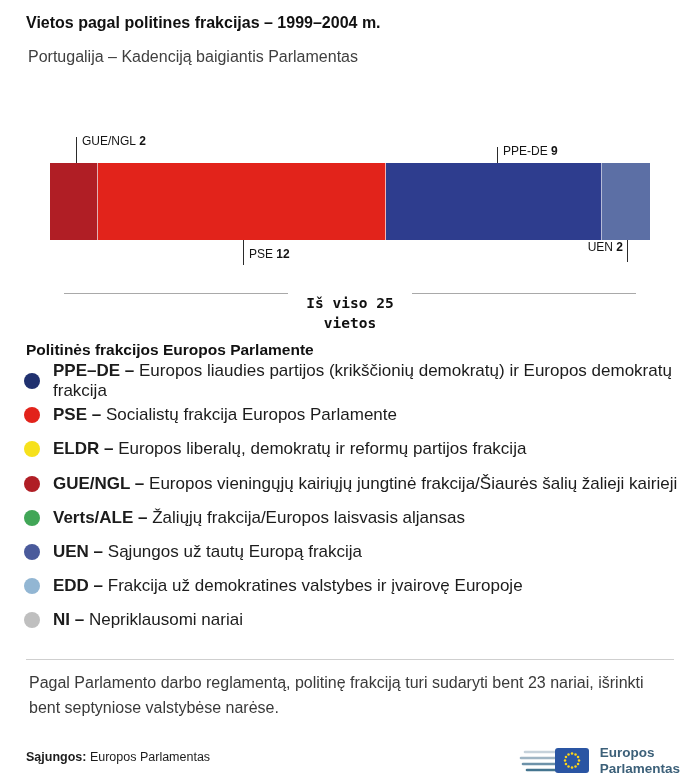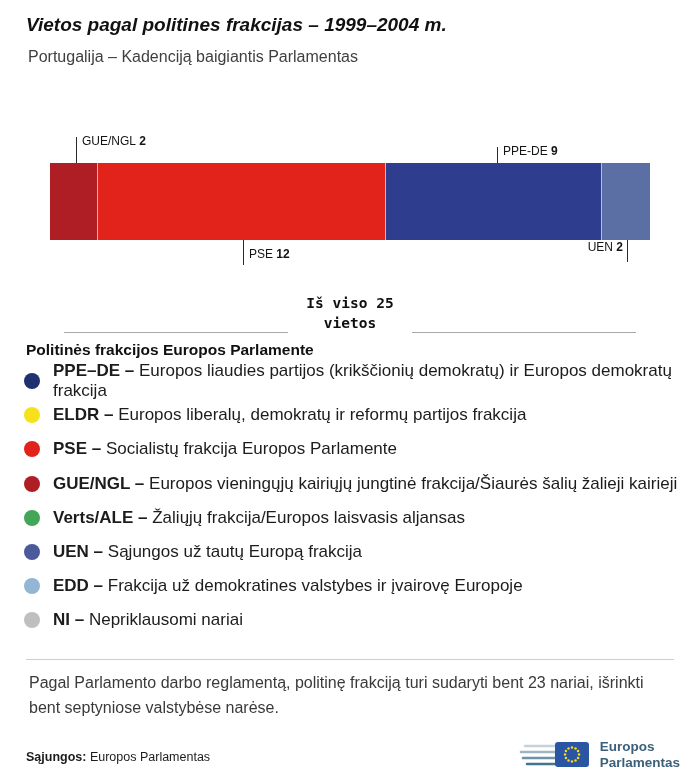--- a/index.html
+++ b/index.html
@@ -5,55 +5,55 @@
   html,body{margin:0;padding:0;}
   body{
     width:700px;height:784px;position:relative;overflow:hidden;
     background:#ffffff;color:#1a1a1a;
     font-family:"Liberation Sans", sans-serif;
     -webkit-font-smoothing:antialiased;
   }
   .abs{position:absolute;}
 
   
-  .page-title{left:26px;top:14px;font-size:19px;font-weight:700;color:#111;font-style:italic;}
+  .page-title{left:26px;top:14px;font-size:16px;font-weight:700;color:#111;}
   .page-subtitle{left:28px;top:48px;font-size:16px;color:#3f3f3f;}
 
   
   .chart{left:0;top:130px;width:700px;height:170px;text-align:right;}
   .seat-bar{position:absolute;left:50px;top:33px;width:600px;height:77px;display:flex;}
   .bar-segment{height:100%;box-sizing:border-box;}
   .bar-segment:not(:last-child){border-right:1px solid rgba(255,255,255,.65);}
   .tick{position:absolute;width:1px;background:#2b2b2b;}
   .co-label{position:absolute;font-size:12px;color:#141414;white-space:nowrap;}
   .co-label b{font-weight:700;}
 
   
-  .total-row{left:64px;top:293px;width:572px;display:flex;align-items:flex-end;gap:18px;}
+  .total-row{left:64px;top:293px;width:572px;display:flex;align-items:flex-start;gap:18px;}
   .total-line{flex:1;height:1px;background:#a9a9a9;}
   .total-text{
     font-family:"DejaVu Sans Mono", monospace;font-weight:700;
     font-size:14.5px;line-height:1.38;text-align:center;color:#101010;white-space:pre-line;
   }
 
   
   .legend-heading{left:26px;top:341px;font-size:15.5px;font-weight:700;color:#111;}
   .legend-list{left:24px;top:364px;width:660px;list-style:none;margin:0;padding:0;}
   .legend-item{display:flex;align-items:center;height:34.2px;gap:13px;font-size:17px;color:#1c1c1c;}
   .dot{width:16px;height:16px;border-radius:50%;flex:none;}
   .legend-text .abbr{font-weight:700;}
 
   
   .divider{left:26px;top:659px;width:648px;height:0;border-top:1px solid #cfcfcf;}
   .footnote{left:29px;top:671px;width:646px;font-size:16px;line-height:1.55;color:#3a3a3a;}
   .source-line{left:26px;top:750px;font-size:12.5px;color:#1c1c1c;}
   .source-line .src-label{font-weight:700;}
 
   
-  .ep-logo{right:20px;bottom:10px;display:flex;align-items:center;gap:7px;}
+  .ep-logo{right:20px;bottom:4px;display:flex;align-items:center;gap:7px;}
   .ep-logo-text{font-weight:700;font-size:13.5px;line-height:1.18;color:#3c6079;}
 </style>
 </head>
 <body>
 
 <div class="abs page-title">Vietos pagal politines frakcijas – 1999–2004 m.</div>
 <div class="abs page-subtitle">Portugalija – Kadenciją baigiantis Parlamentas</div>
 
 <div class="abs chart">
 
@@ -92,27 +92,27 @@
 </div>
 
 <div class="abs legend-heading">Politinės frakcijos Europos Parlamente</div>
 <ul class="abs legend-list">
   <li class="legend-item">
     <span class="dot" style="background: rgb(32, 49, 111);"></span>
     <span class="legend-text"><b class="abbr">PPE–DE –</b> <span class="desc">Europos liaudies partijos (krikščionių demokratų) ir Europos demokratų frakcija</span></span>
   </li>
 
   <li class="legend-item">
-    <span class="dot" style="background: rgb(246, 225, 28);"></span>
-    <span class="legend-text"><b class="abbr">ELDR –</b> <span class="desc">Europos liberalų, demokratų ir reformų partijos frakcija</span></span>
+    <span class="dot" style="background: rgb(226, 35, 27);"></span>
+    <span class="legend-text"><b class="abbr">PSE –</b> <span class="desc">Socialistų frakcija Europos Parlamente</span></span>
   </li>
 
   <li class="legend-item">
-    <span class="dot" style="background: rgb(226, 35, 27);"></span>
-    <span class="legend-text"><b class="abbr">PSE –</b> <span class="desc">Socialistų frakcija Europos Parlamente</span></span>
+    <span class="dot" style="background: rgb(246, 225, 28);"></span>
+    <span class="legend-text"><b class="abbr">ELDR –</b> <span class="desc">Europos liberalų, demokratų ir reformų partijos frakcija</span></span>
   </li>
 
   <li class="legend-item">
     <span class="dot" style="background: rgb(176, 30, 37);"></span>
     <span class="legend-text"><b class="abbr">GUE/NGL –</b> <span class="desc">Europos vieningųjų kairiųjų jungtinė frakcija/Šiaurės šalių žalieji kairieji</span></span>
   </li>
 
   <li class="legend-item">
     <span class="dot" style="background: rgb(65, 166, 87);"></span>
     <span class="legend-text"><b class="abbr">Verts/ALE –</b> <span class="desc">Žaliųjų frakcija/Europos laisvasis aljansas</span></span>

